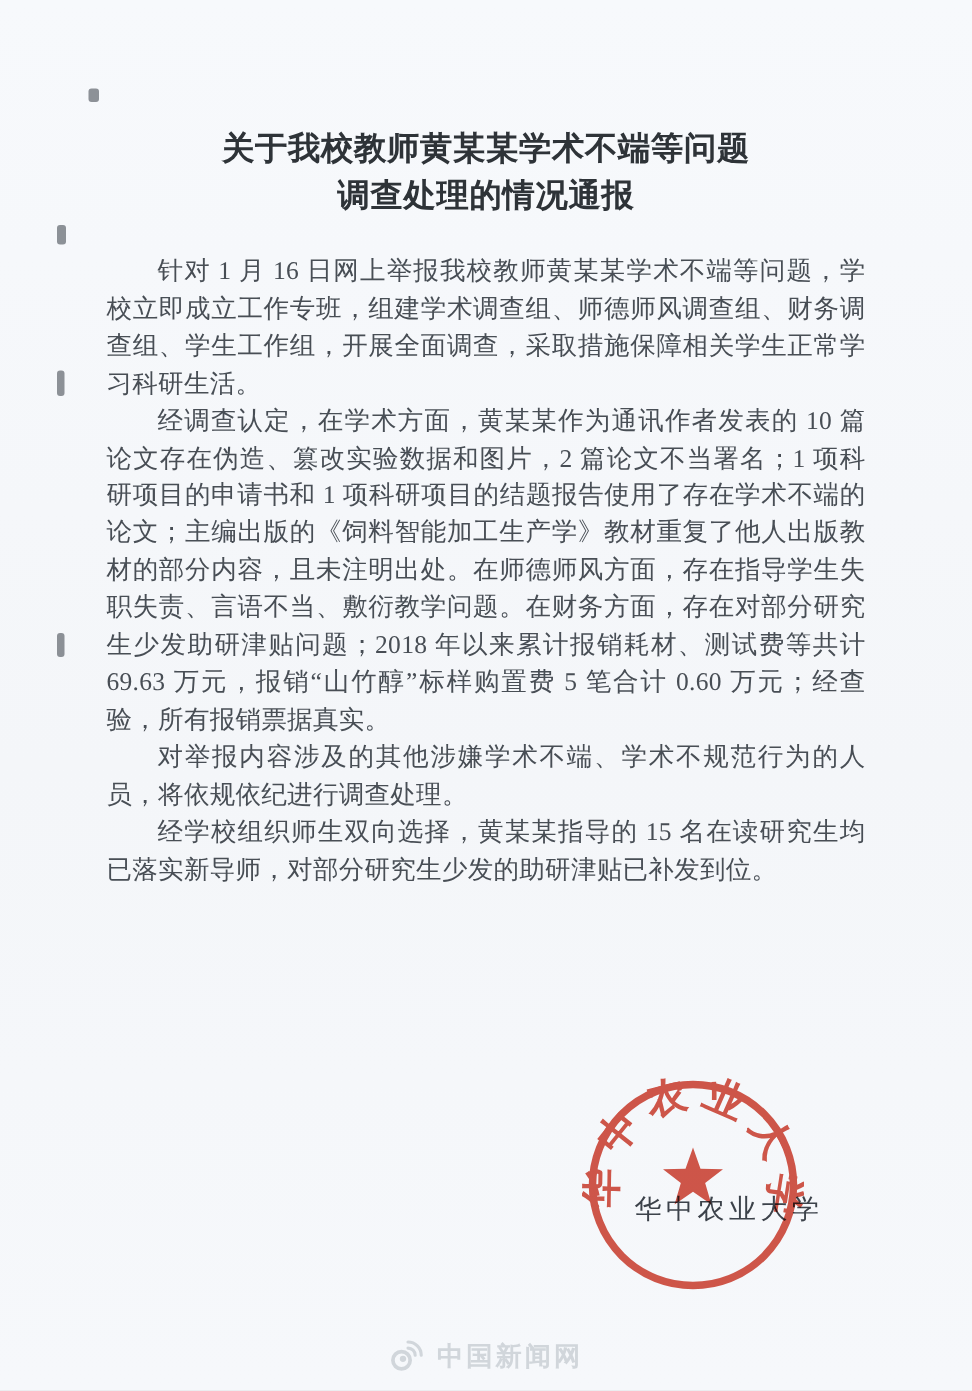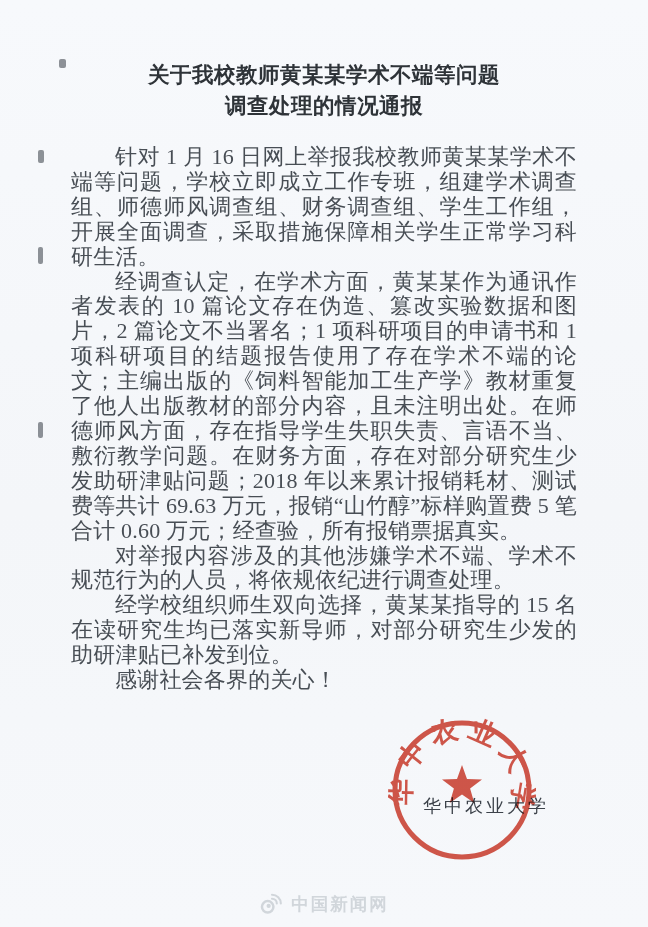--- a/index.html
+++ b/index.html
@@ -11,36 +11,36 @@
     position: relative;
     width: 648px;
     height: 927px;
     margin: 0 auto;
     background: linear-gradient(180deg, #f7f9fc 0%, #f4f6f9 55%, #f6f8fb 100%);
     overflow: hidden;
     color: #484e55;
   }
   .doc-title {
     margin: 0;
-    padding-top: 60px;
+    padding-top: 84px;
     text-align: center;
     font-size: 21.5px;
     font-weight: bold;
     line-height: 31px;
     color: #2e3338;
     letter-spacing: 0.5px;
   }
   .doc-title .t-line { display: block; }
   .doc-body {
     margin: 23px 71px 0 71px;
   }
   .doc-body p {
     margin: 0;
     text-indent: 2em;
-    font-size: 22px;
+    font-size: 17px;
     line-height: 24.9px;
     text-align: justify;
     text-justify: inter-ideograph;
     color: #484e55;
     letter-spacing: 0.2px;
   }
   .sig-org {
     position: absolute;
     top: 794px;
     right: 99px;
@@ -107,21 +107,20 @@
   <h1 class="doc-title">
     <span class="t-line">关于我校教师黄某某学术不端等问题</span>
     <span class="t-line">调查处理的情况通报</span>
   </h1>
 
   <div class="doc-body">
     <p>针对 1 月 16 日网上举报我校教师黄某某学术不端等问题，学校立即成立工作专班，组建学术调查组、师德师风调查组、财务调查组、学生工作组，开展全面调查，采取措施保障相关学生正常学习科研生活。</p>
     <p>经调查认定，在学术方面，黄某某作为通讯作者发表的 10 篇论文存在伪造、篡改实验数据和图片，2 篇论文不当署名；1 项科研项目的申请书和 1 项科研项目的结题报告使用了存在学术不端的论文；主编出版的《饲料智能加工生产学》教材重复了他人出版教材的部分内容，且未注明出处。在师德师风方面，存在指导学生失职失责、言语不当、敷衍教学问题。在财务方面，存在对部分研究生少发助研津贴问题；2018 年以来累计报销耗材、测试费等共计 69.63 万元，报销“山竹醇”标样购置费 5 笔合计 0.60 万元；经查验，所有报销票据真实。</p>
     <p>对举报内容涉及的其他涉嫌学术不端、学术不规范行为的人员，将依规依纪进行调查处理。</p>
     <p>经学校组织师生双向选择，黄某某指导的 15 名在读研究生均已落实新导师，对部分研究生少发的助研津贴已补发到位。</p>
-    <p>感谢社会各界的关心！</p>
   </div>
 
   <div class="sig-org">华中农业大学</div>
 
   <svg class="seal" viewBox="0 0 148 148" aria-hidden="true">
     <circle cx="74" cy="74" r="67" fill="none" stroke="#cf3a2a" stroke-width="5"></circle>
     <path id="seal-arc" d="M 25.1 91.8 A 52 52 0 1 1 122.9 91.8" fill="none"></path>
     <text font-size="27" font-weight="bold" letter-spacing="7" fill="#cf3a2a" font-family="Liberation Serif, DejaVu Serif, serif">
       <textPath href="#seal-arc" startOffset="2">华中农业大学</textPath>
     </text>

